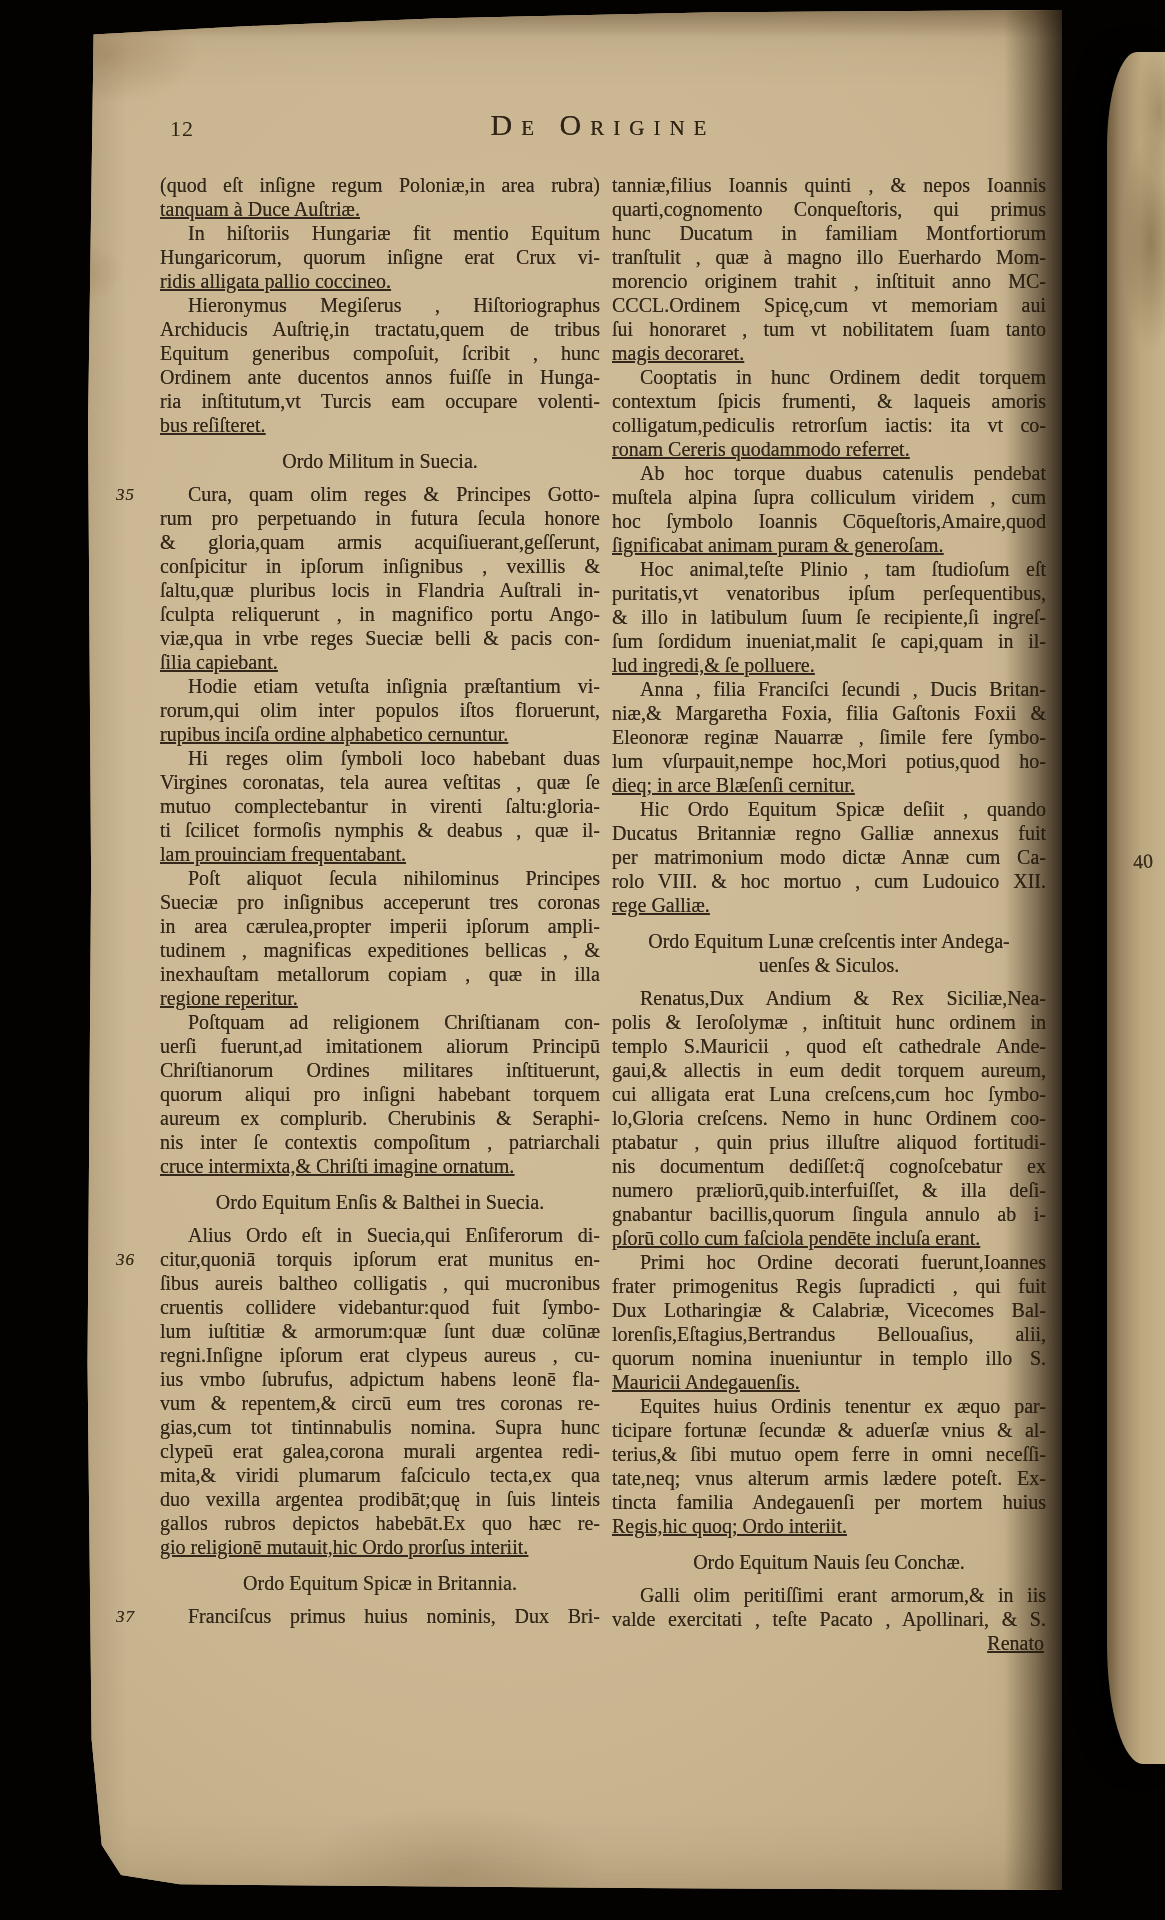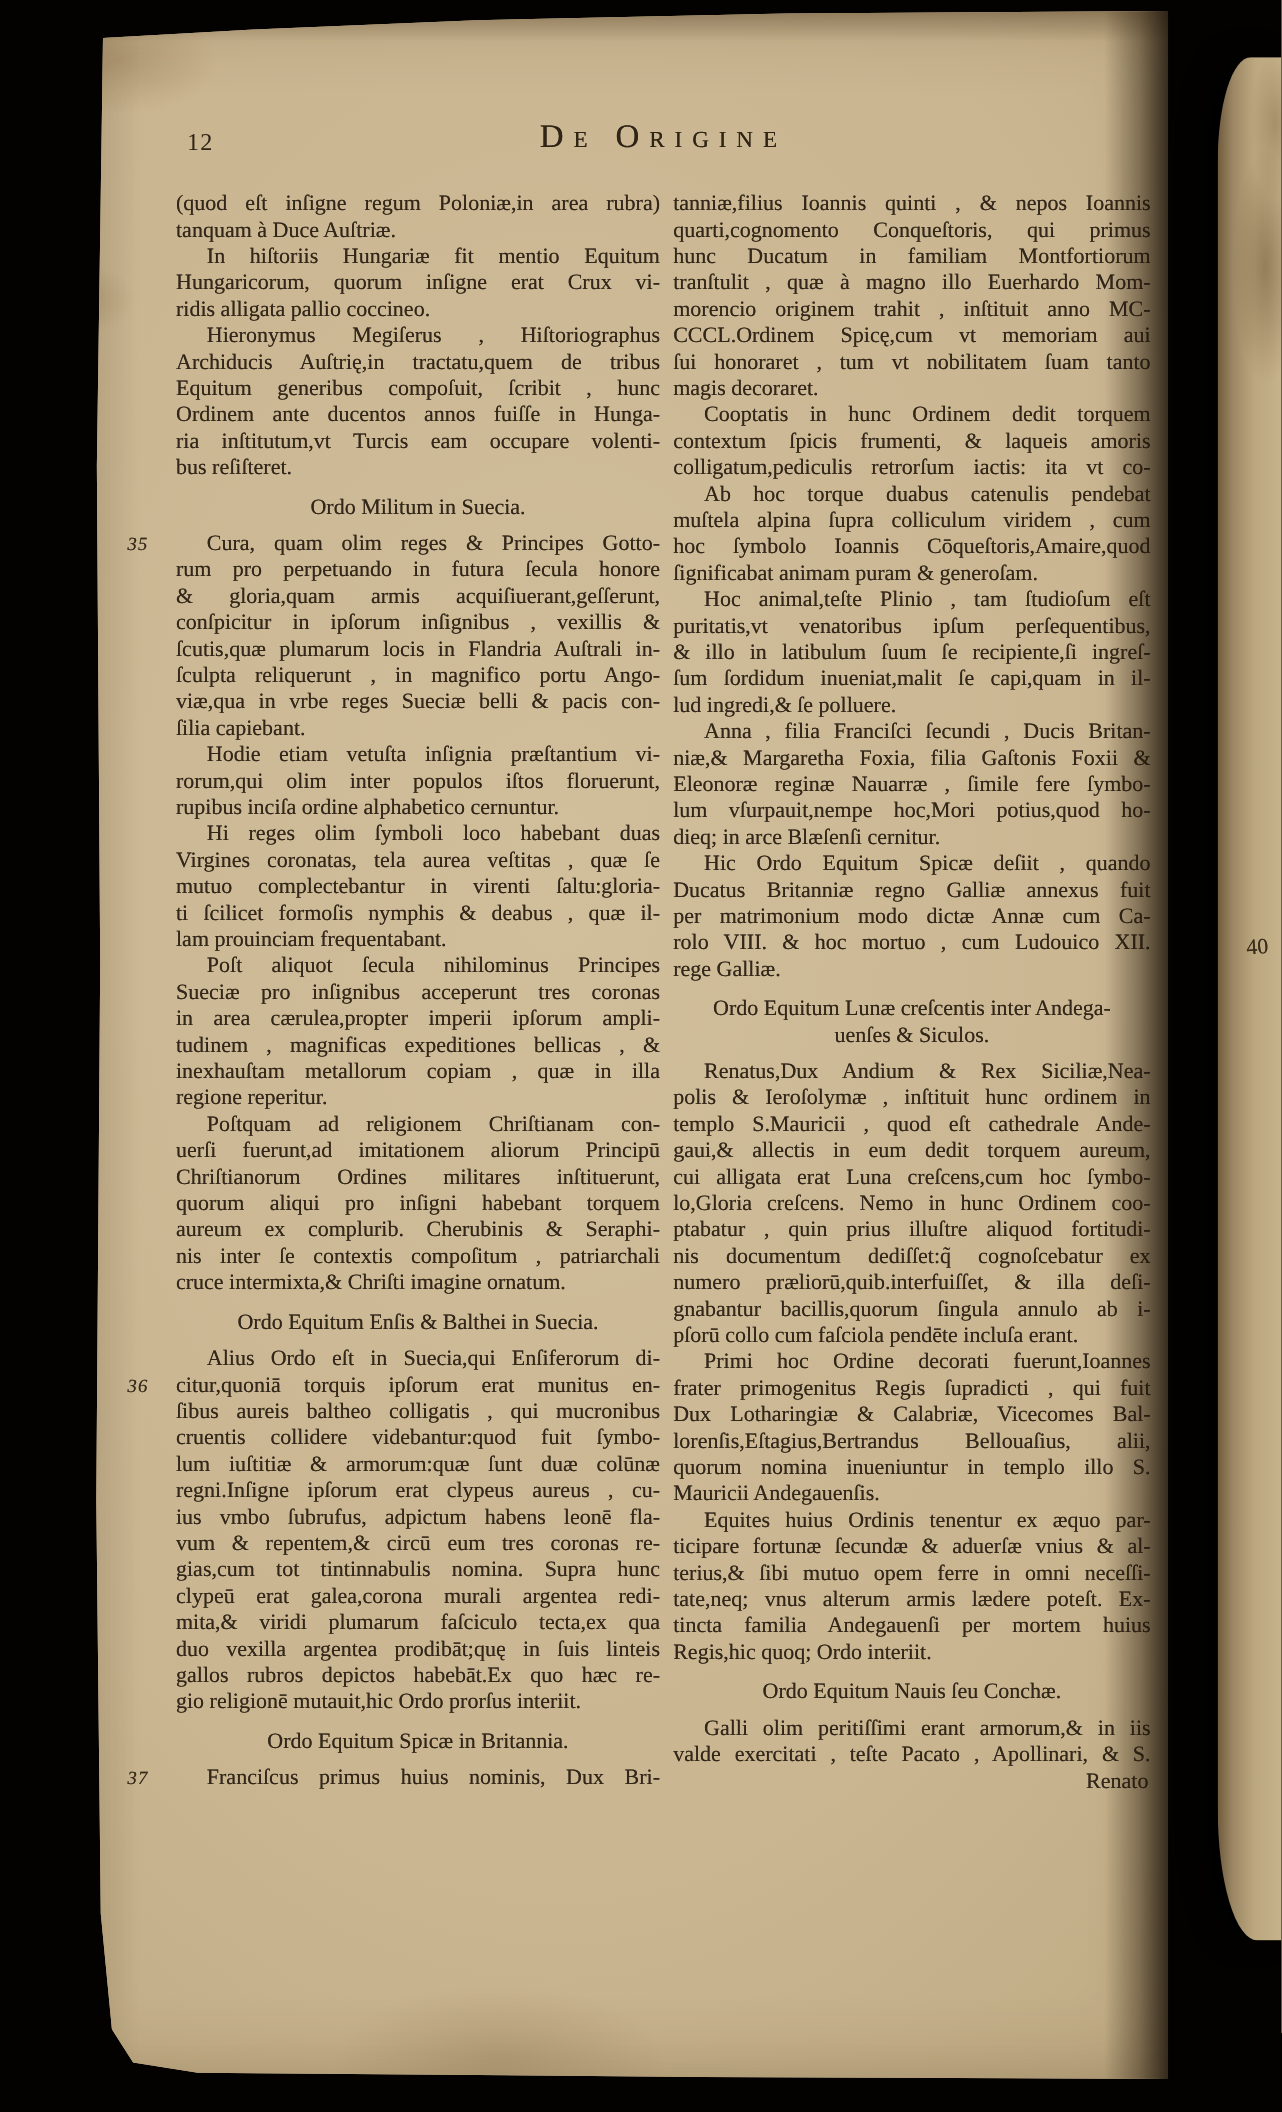--- a/index.html
+++ b/index.html
@@ -51,21 +51,21 @@
   .col-left{left:112px;width:440px;}
   .col-right{left:564px;width:434px;}
 
   .line{
     position:relative;height:24px;line-height:24px;font-size:20px;
     text-align:justify;text-align-last:justify;
     overflow:visible;white-space:normal;
     text-shadow:0 0 .55px rgba(50,38,22,.75);
   }
   .line.indent{text-indent:28px;}
-  .line.last{text-align-last:auto;}
+  .line.last{text-align-last:auto;text-decoration:underline;}
 
   .heading-block{margin:12px 0 9px;}
   .heading-line{
     text-align:center;height:24px;line-height:24px;font-size:20px;
     text-shadow:0 0 .55px rgba(50,38,22,.75);
   }
 
   .margin-num{
     position:absolute;top:1px;font-size:17px;font-style:normal;
     color:#382b1a;letter-spacing:1px;text-indent:0;
@@ -114,21 +114,21 @@
         <div class="line">Ordinem ante ducentos annos fuiſſe in Hunga-</div>
         <div class="line">ria inſtitutum,vt Turcis eam occupare volenti-</div>
         <div class="line last">bus reſiſteret.</div>
         <div class="heading-block">
           <div class="heading-line">Ordo Militum in Suecia.</div>
         </div>
         <div class="line indent">Cura, quam olim reges &amp; Principes Gotto-<span class="margin-num">35</span></div>
         <div class="line">rum pro perpetuando in futura ſecula honore</div>
         <div class="line">&amp; gloria,quam armis acquiſiuerant,geſſerunt,</div>
         <div class="line">conſpicitur in ipſorum inſignibus , vexillis &amp;</div>
-        <div class="line">ſcutis,quæ plumarum locis in Flandria Auſtrali in-</div>
+        <div class="line">ſaltu,quæ pluribus locis in Flandria Auſtrali in-</div>
         <div class="line">ſculpta reliquerunt , in magnifico portu Ango-</div>
         <div class="line">viæ,qua in vrbe reges Sueciæ belli &amp; pacis con-</div>
         <div class="line last">ſilia capiebant.</div>
         <div class="line indent">Hodie etiam vetuſta inſignia præſtantium vi-</div>
         <div class="line">rorum,qui olim inter populos iſtos floruerunt,</div>
         <div class="line last">rupibus inciſa ordine alphabetico cernuntur.</div>
         <div class="line indent">Hi reges olim ſymboli loco habebant duas</div>
         <div class="line">Virgines coronatas, tela aurea veſtitas , quæ ſe</div>
         <div class="line">mutuo complectebantur in virenti ſaltu:gloria-</div>
         <div class="line">ti ſcilicet formoſis nymphis &amp; deabus , quæ il-</div>
@@ -173,20 +173,21 @@
         <div class="line">quarti,cognomento Conqueſtoris, qui primus</div>
         <div class="line">hunc Ducatum in familiam Montfortiorum</div>
         <div class="line">tranſtulit , quæ à magno illo Euerhardo Mom-</div>
         <div class="line">morencio originem trahit , inſtituit anno MC-</div>
         <div class="line">CCCL.Ordinem Spicę,cum vt memoriam aui</div>
         <div class="line">ſui honoraret , tum vt nobilitatem ſuam tanto</div>
         <div class="line last">magis decoraret.</div>
         <div class="line indent">Cooptatis in hunc Ordinem dedit torquem</div>
         <div class="line">contextum ſpicis frumenti, &amp; laqueis amoris</div>
         <div class="line">colligatum,pediculis retrorſum iactis: ita vt co-</div>
+        <div class="line last">ronam Cereris quodammodo referret.</div>
         <div class="line indent">Ab hoc torque duabus catenulis pendebat</div>
         <div class="line">muſtela alpina ſupra colliculum viridem , cum</div>
         <div class="line">hoc ſymbolo Ioannis Cōqueſtoris,Amaire,quod</div>
         <div class="line last">ſignificabat animam puram &amp; generoſam.</div>
         <div class="line indent">Hoc animal,teſte Plinio , tam ſtudioſum eſt</div>
         <div class="line">puritatis,vt venatoribus ipſum perſequentibus,</div>
         <div class="line">&amp; illo in latibulum ſuum ſe recipiente,ſi ingreſ-</div>
         <div class="line">ſum ſordidum inueniat,malit ſe capi,quam in il-</div>
         <div class="line last">lud ingredi,&amp; ſe polluere.</div>
         <div class="line indent">Anna , filia Franciſci ſecundi , Ducis Britan-</div>

